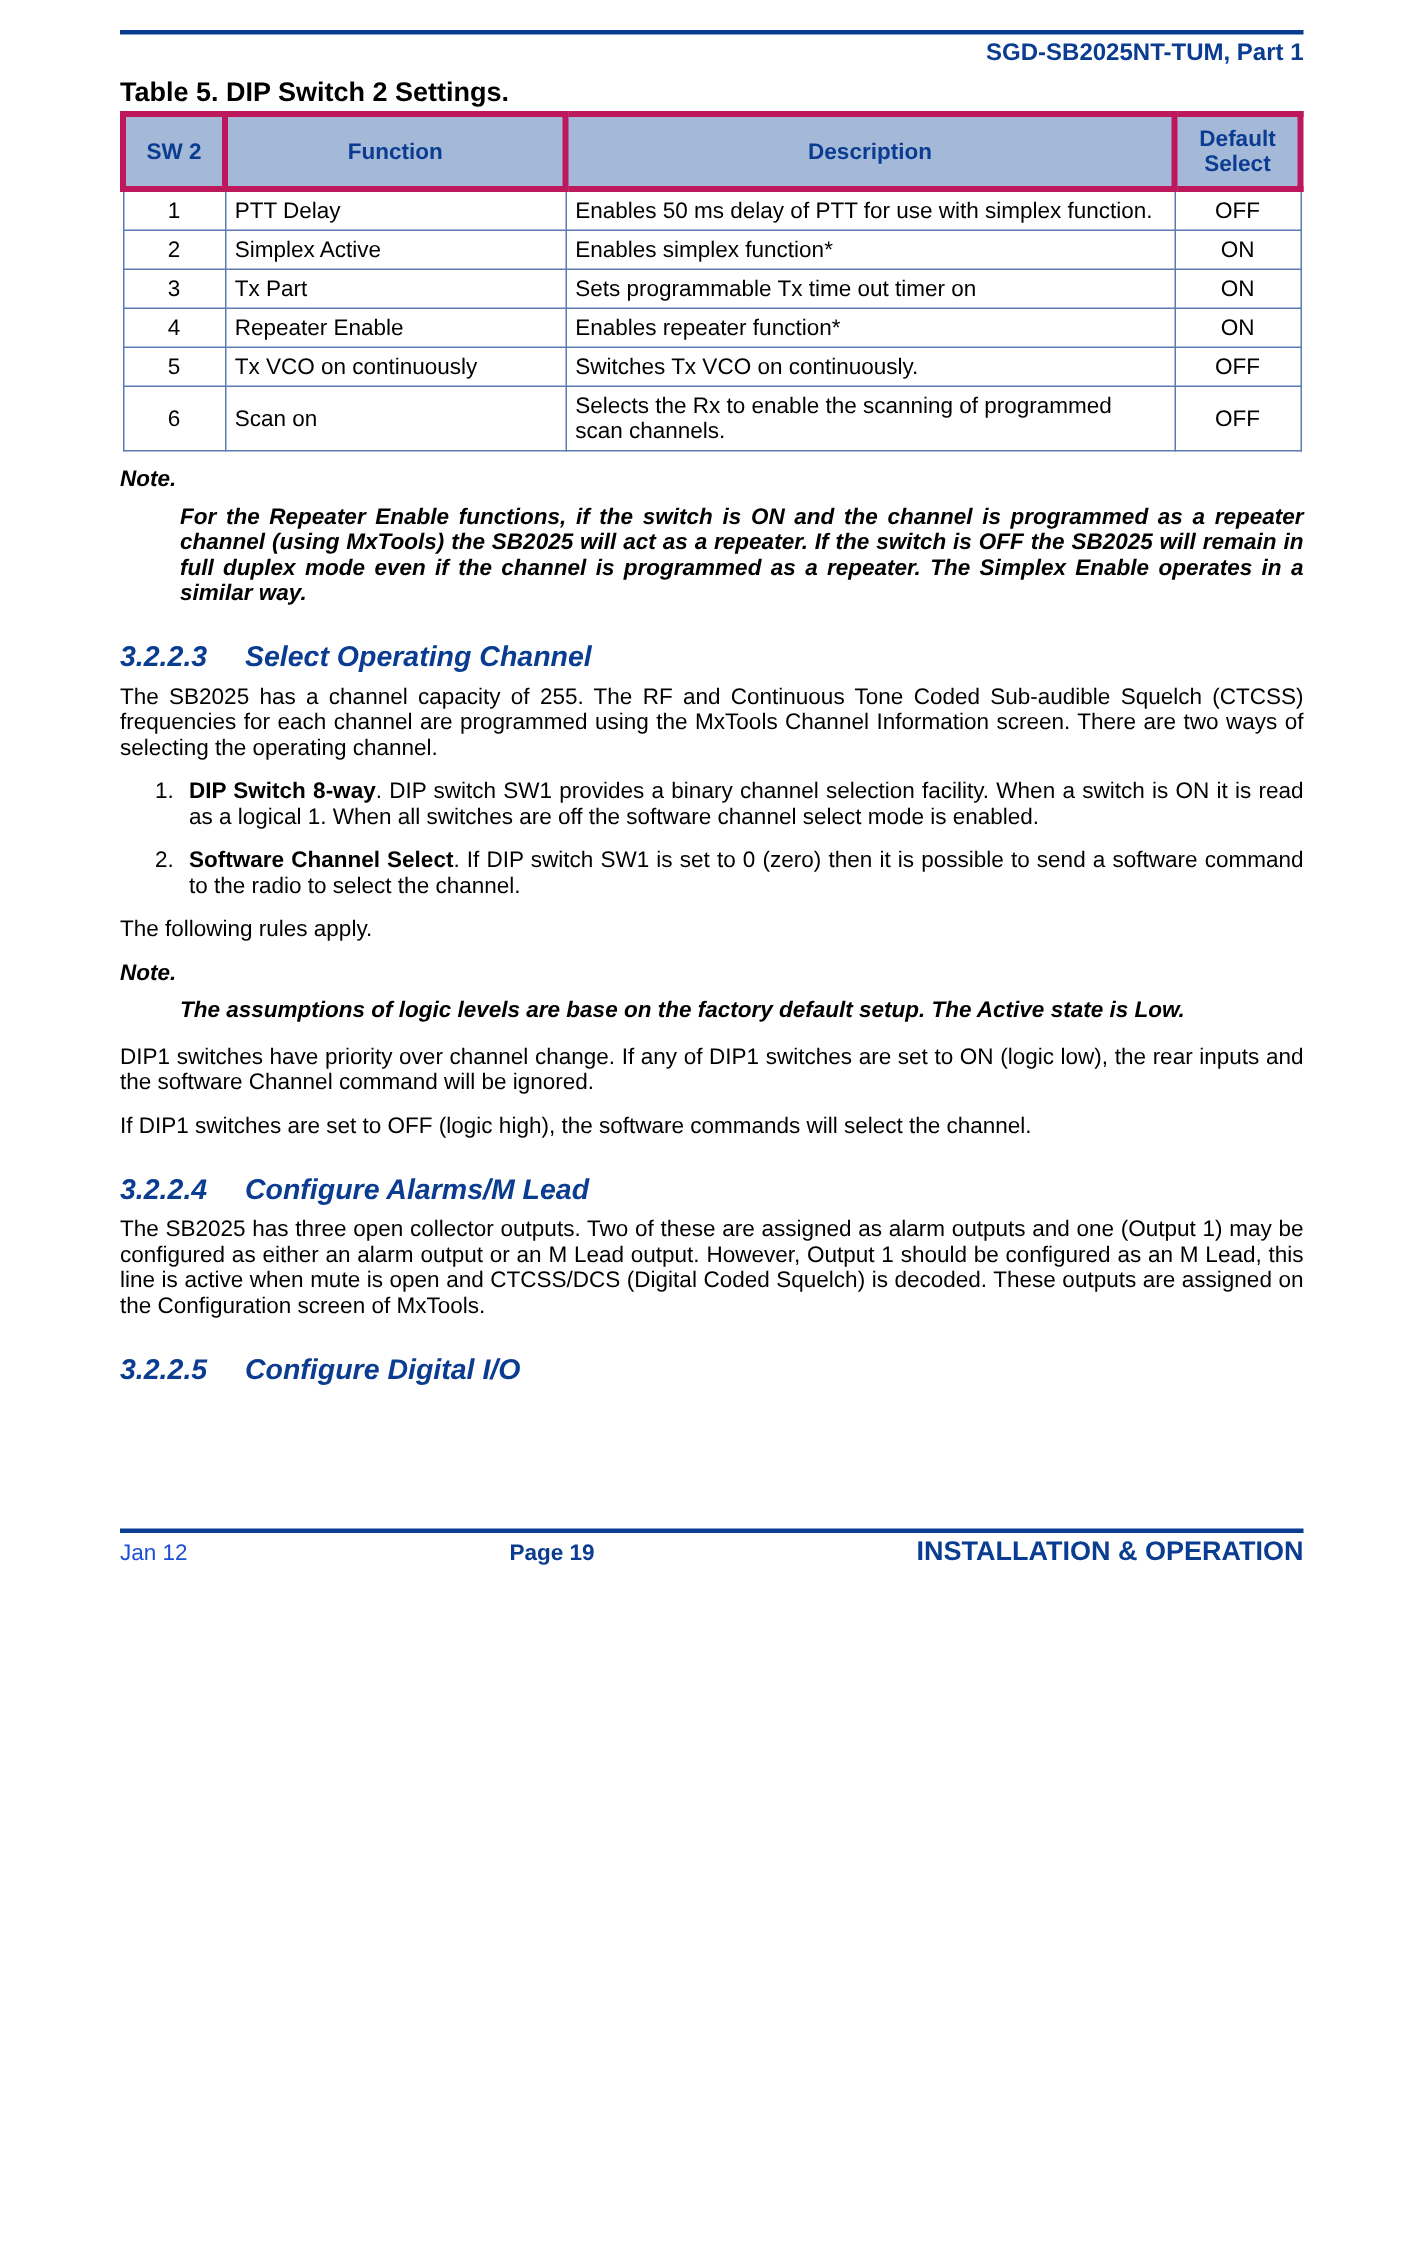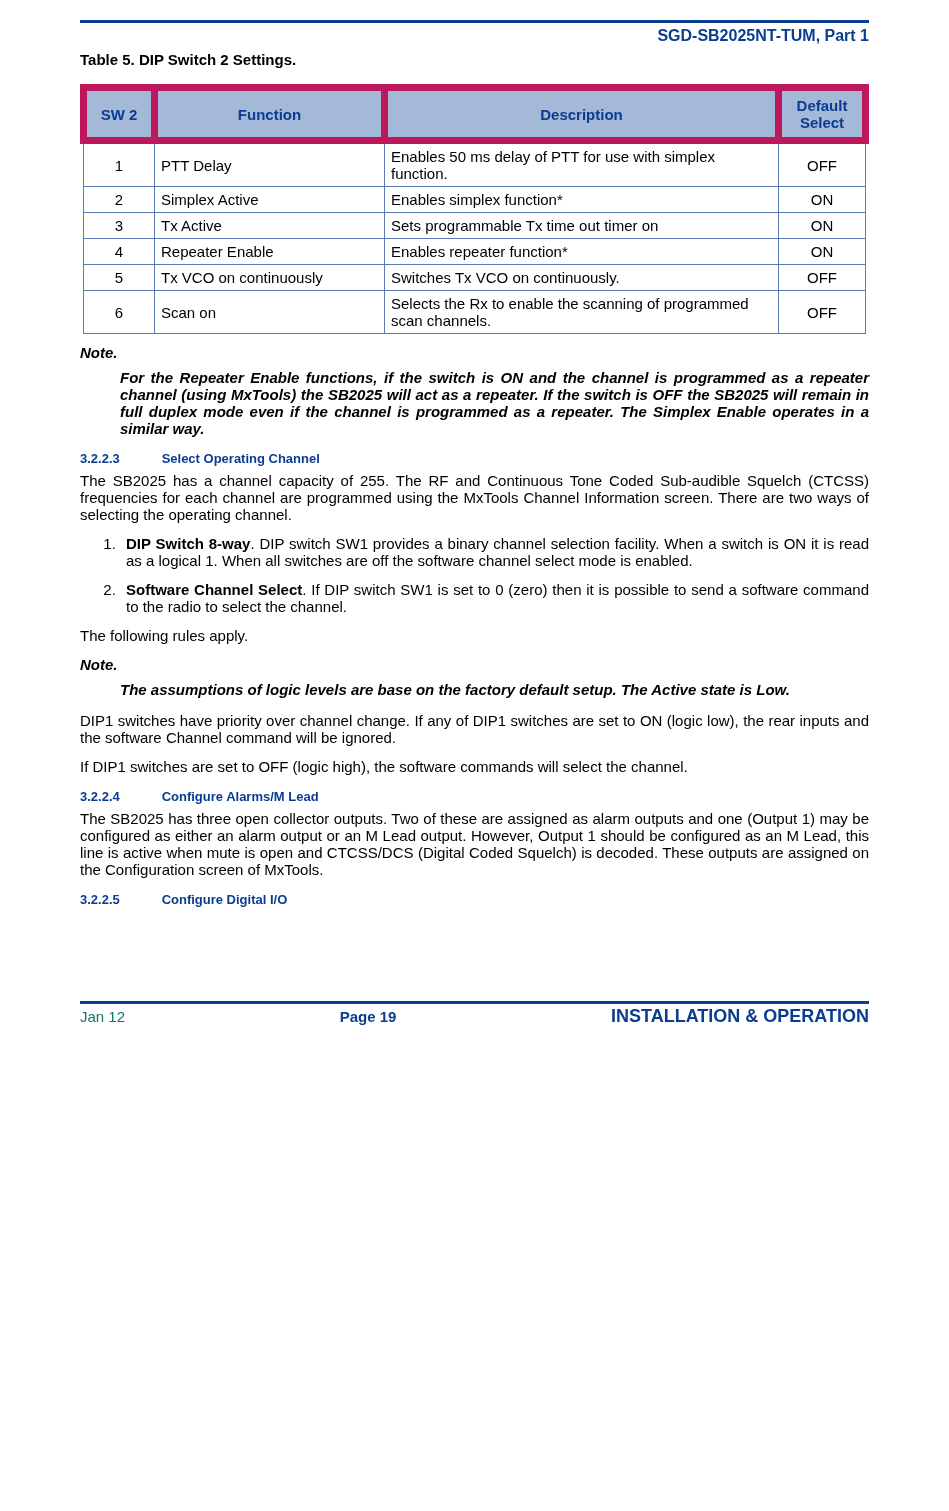--- a/index.html
+++ b/index.html
@@ -24,35 +24,35 @@
   }
   .doc-header {
     text-align: right;
     color: #0a3d91;
     font-weight: bold;
     font-size: 16px;
     margin-bottom: 6px;
   }
   .table-caption {
     font-weight: bold;
-    margin-bottom: 16px;
-    font-size: 15px;
+    margin-bottom: 2px;
+    font-size: 18px;
   }
   table.dip {
     width: 100%;
     border-collapse: collapse;
     margin-bottom: 10px;
   }
   table.dip th {
     background: #a4b8d8;
     color: #0a3d91;
     font-weight: bold;
     font-size: 15px;
     padding: 6px 4px;
-    border: 7px solid #be185d;
+    border: 4px solid #be185d;
     text-align: center;
   }
   table.dip td {
     border: 1px solid #5b7bb3;
     padding: 4px 6px;
     font-size: 15px;
     vertical-align: middle;
   }
   table.dip td.center { text-align: center; }
   .col-sw2 { width: 56px; }
@@ -66,22 +66,23 @@
   }
   .note-body {
     font-weight: bold;
     font-style: italic;
     margin: 0 0 14px 40px;
     text-align: justify;
   }
   .heading {
     color: #0a3d91;
     font-weight: bold;
-    font-size: 13px;
-    margin: 14px 0 6px 0;
+    font-size: 19px;
+    margin: 24px 0 6px 0;
+    font-style: italic;
   }
   .heading .num { display: inline-block; width: 78px; }
   p.body {
     margin: 0 0 12px 0;
     text-align: justify;
   }
   ol.numlist {
     list-style: decimal;
     margin: 0 0 12px 0;
     padding-left: 40px;
@@ -97,21 +98,21 @@
     margin-bottom: 2px;
   }
   .footer {
     display: flex;
     justify-content: space-between;
     color: #0a3d91;
     font-weight: bold;
     font-size: 15px;
     align-items: baseline;
   }
-  .footer .left { font-weight: normal; color: #0f766e; }
+  .footer .left { font-weight: normal; color: #1d4ed8; }
   .footer .center { color: #0a3d91; }
   .footer .right { color: #0a3d91; font-size: 18px; }
 </style>
 </head>
 <body>
 
 <div class="page">
   <div class="top-rule"></div>
   <div class="doc-header">SGD-SB2025NT-TUM, Part 1</div>
 
@@ -134,21 +135,21 @@
         <td class="center">OFF</td>
       </tr>
       <tr>
         <td class="center">2</td>
         <td>Simplex Active</td>
         <td>Enables simplex function*</td>
         <td class="center">ON</td>
       </tr>
       <tr>
         <td class="center">3</td>
-        <td>Tx Active</td>
+        <td>Tx Part</td>
         <td>Sets programmable Tx time out timer on</td>
         <td class="center">ON</td>
       </tr>
       <tr>
         <td class="center">4</td>
         <td>Repeater Enable</td>
         <td>Enables repeater function*</td>
         <td class="center">ON</td>
       </tr>
       <tr>

